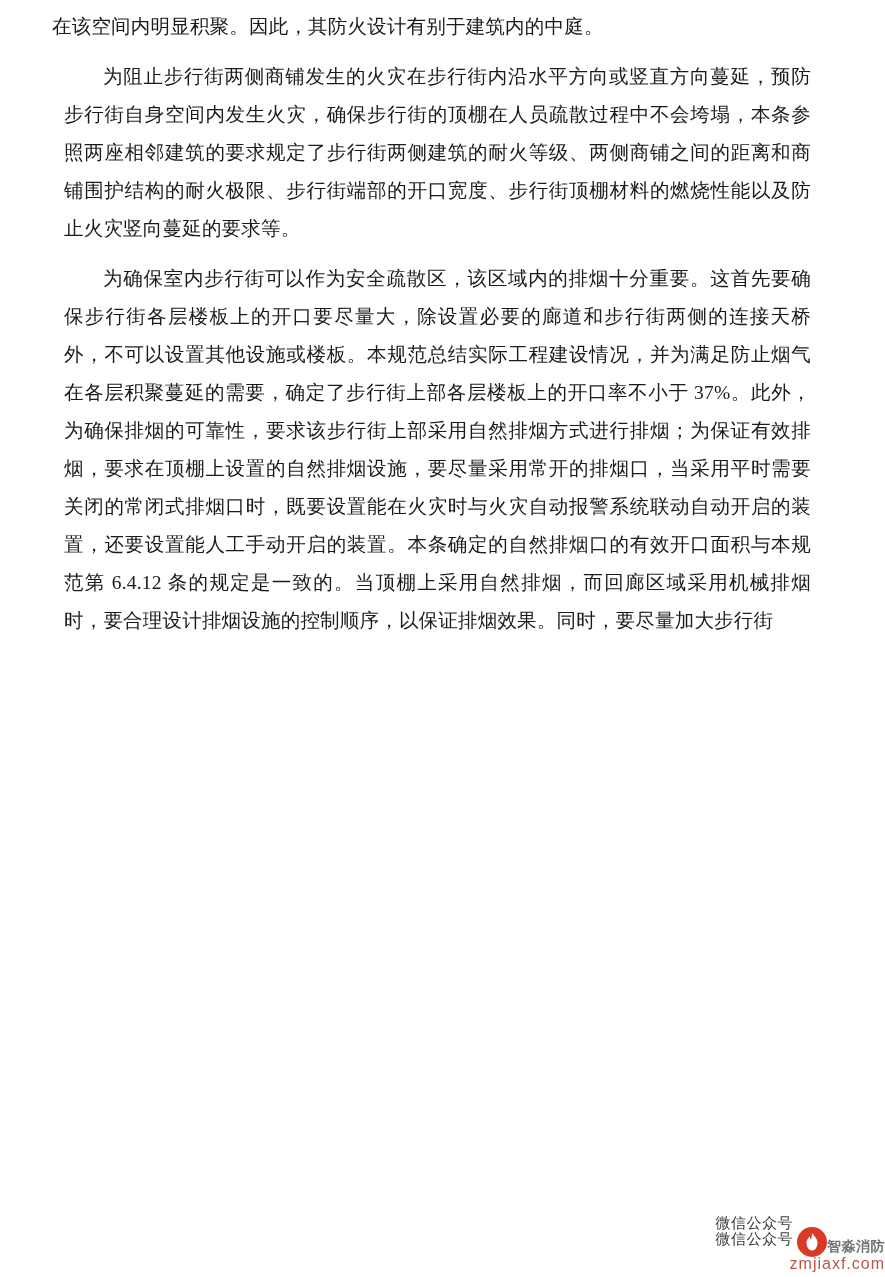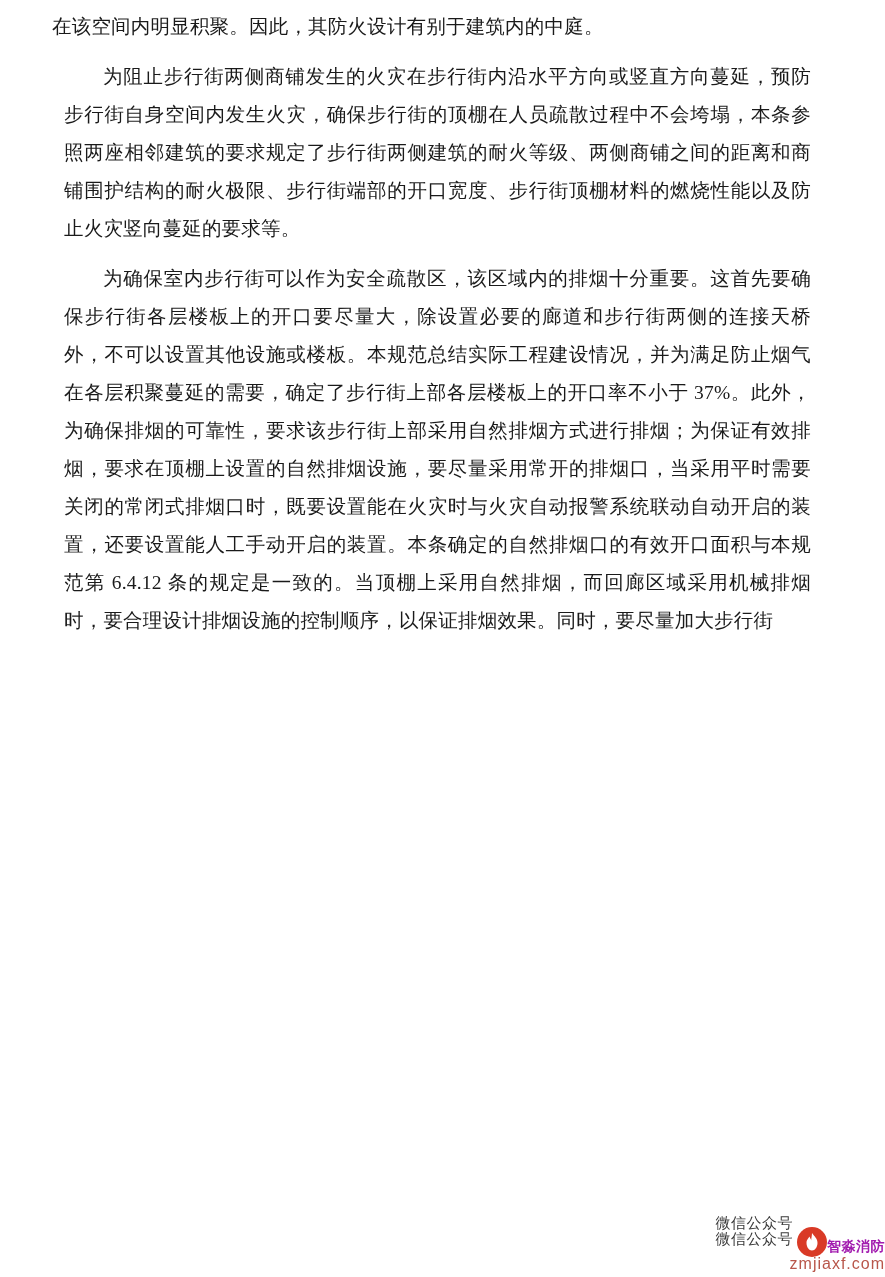--- a/index.html
+++ b/index.html
@@ -63,21 +63,21 @@
     justify-content: center;
   }
   .wm-badge svg { display: block; }
   .wm-brand {
     position: absolute;
     right: 0px;
     bottom: 21px;
     font-family: "Liberation Sans", sans-serif;
     font-size: 14px;
     font-weight: bold;
-    color: #a21caf;
+    color: #737373;
     letter-spacing: 0.5px;
   }
   .wm-sub {
     position: absolute;
     right: 0px;
     bottom: 4px;
     font-family: "Liberation Sans", sans-serif;
     font-size: 16px;
     color: #b8564a;
     letter-spacing: 1px;

